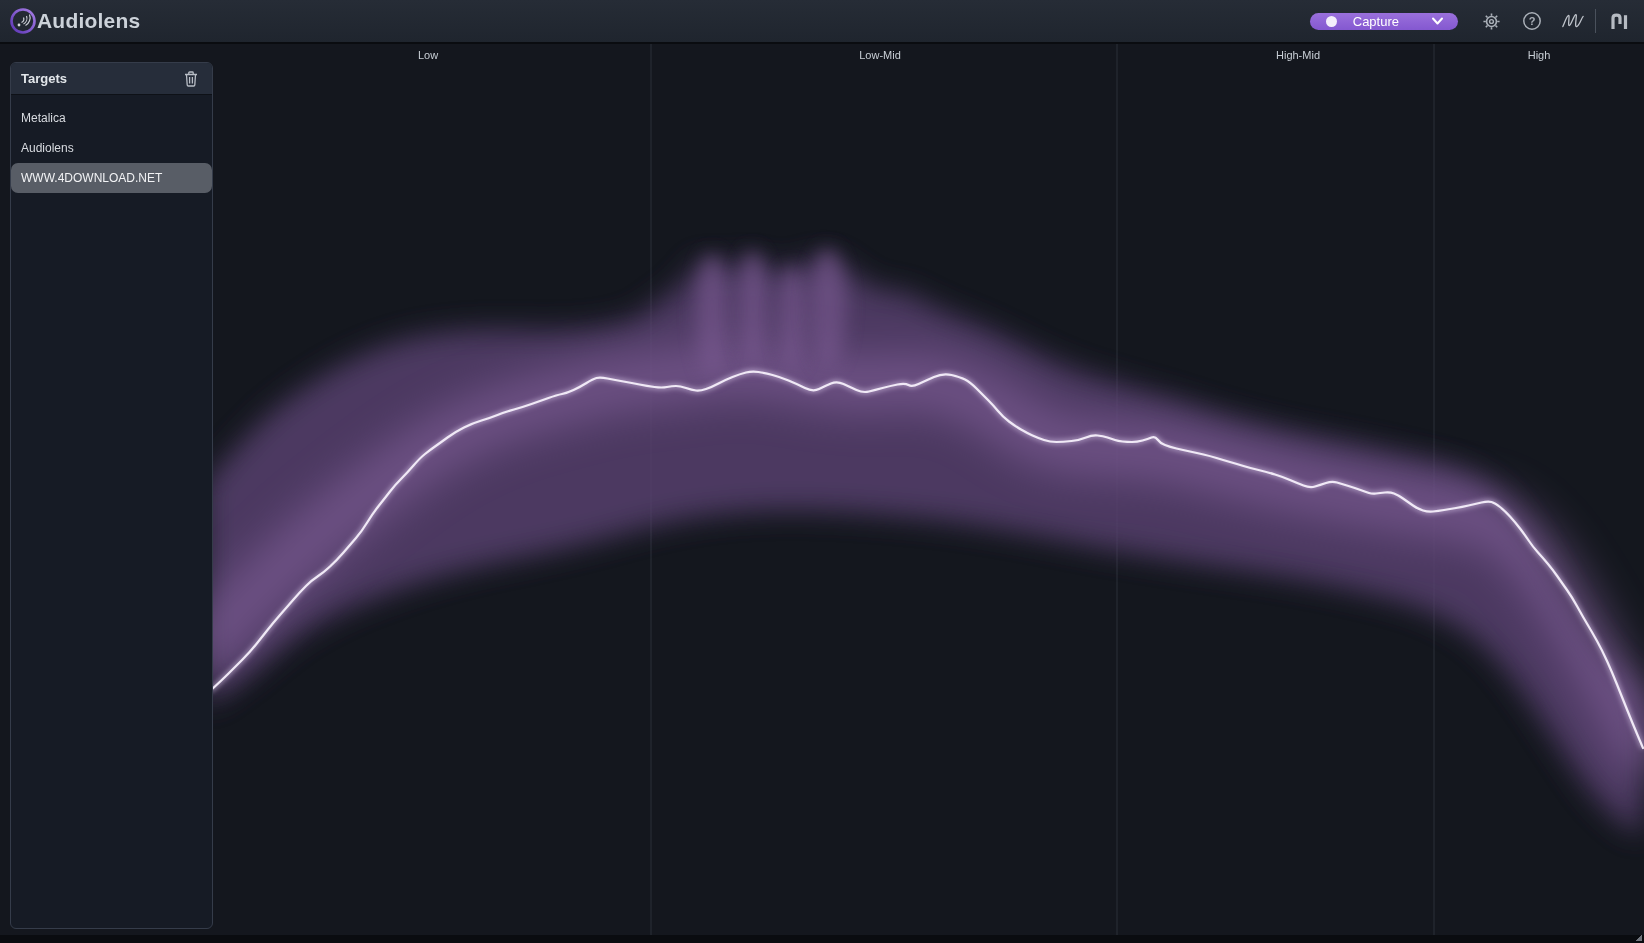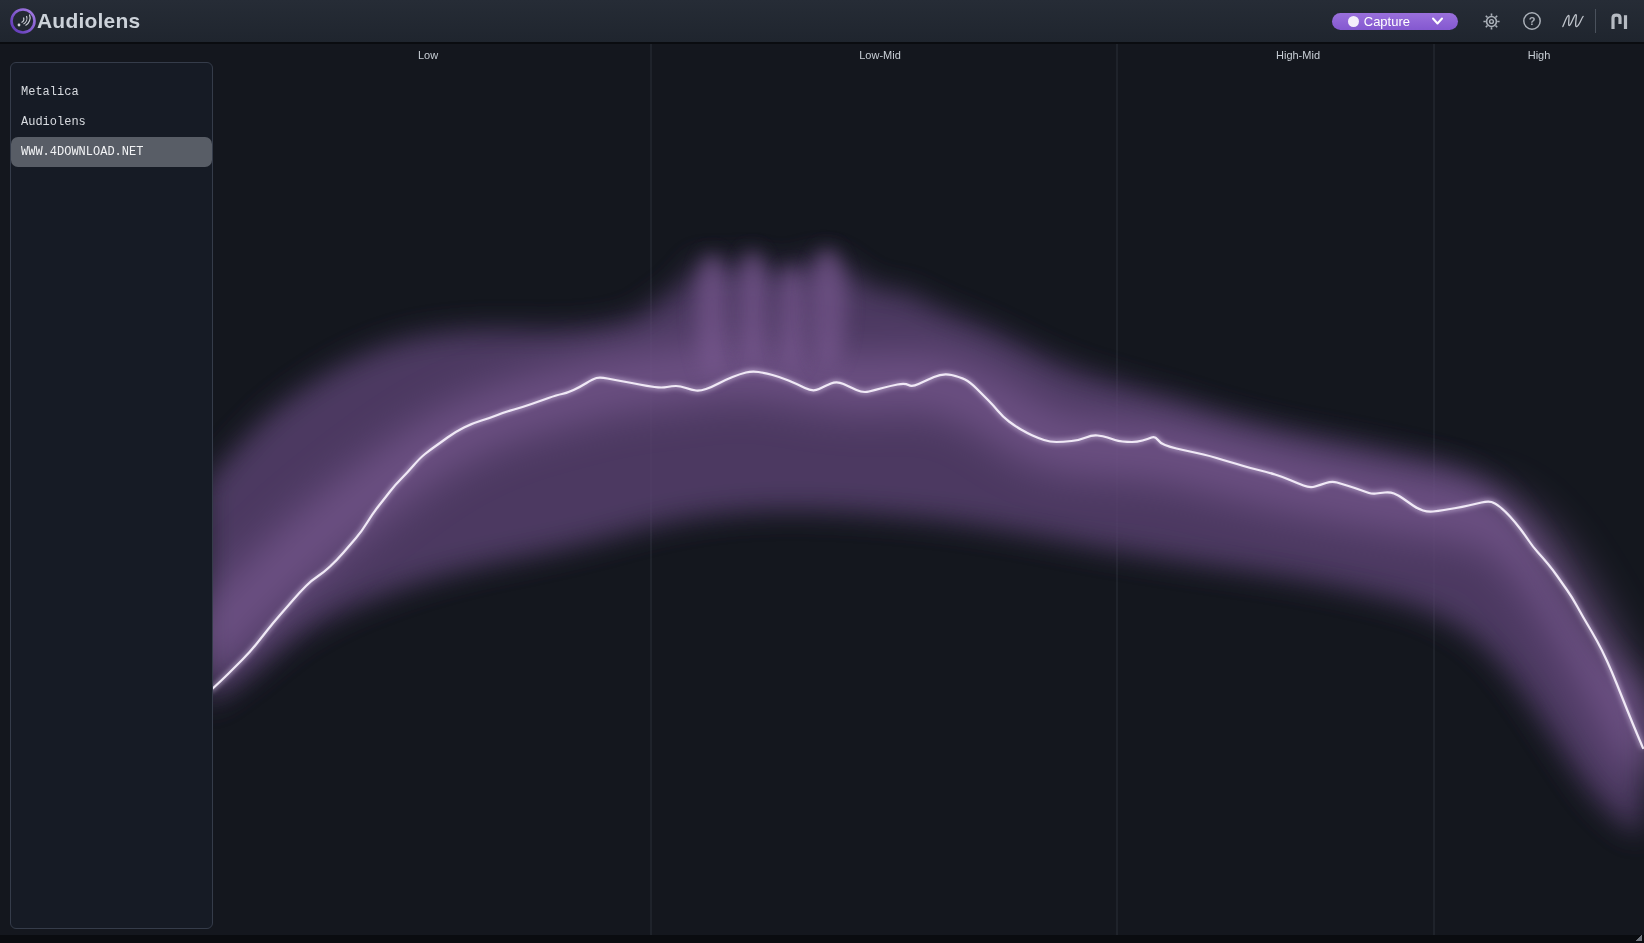--- a/index.html
+++ b/index.html
@@ -12,21 +12,21 @@
     background:linear-gradient(180deg,#262c36 0%, #1f252e 100%);
     border-bottom:2px solid #0a0c10;
     display:flex; align-items:center; z-index:40;
   }
   .logo-wrap { margin-left:9px; width:28px; height:28px; display:flex; align-items:center; justify-content:center; }
   .app-title { margin-left:0; font-size:21px; font-weight:700; color:#ccd2d9; letter-spacing:0.2px; }
   .header-spacer { flex:1; }
   .capture-btn {
     height:17px; padding:0 14px 0 16px; border-radius:14px; border:none; cursor:pointer;
     background:linear-gradient(180deg,#9a70dc 0%, #8458d0 100%);
-    display:flex; align-items:center; gap:5px; color:#ffffff;
+    display:flex; align-items:center; gap:16px; color:#ffffff;
   }
   .capture-dot { width:11px; height:11px; border-radius:50%; background:#f4eefb; }
   .capture-label { font-size:13px; color:#ffffff; font-family:"Liberation Sans",sans-serif; }
   .capture-chevron { margin-left:16px; display:flex; align-items:center; }
   .hdr-icon { width:24px; height:24px; display:flex; align-items:center; justify-content:center; cursor:pointer; }
   .hdr-divider { width:1px; height:24px; background:#4a515c; margin:0 10px; }
   .ni-logo { margin-right:8px; display:flex; align-items:center; cursor:pointer; }
 
   
   .main { position:absolute; left:0; top:44px; width:1644px; height:899px; background:#14171e; }
@@ -44,21 +44,21 @@
     position:absolute; left:10px; top:62px; width:203px; height:867px;
     background:#161b25; border:1px solid #353c4a; border-radius:6px; z-index:20;
     overflow:hidden;
   }
   .targets-header {
     height:32px; background:#262d3a; border-bottom:1px solid #0e1117;
     display:flex; align-items:center; padding:0 12px 0 10px;
   }
   .targets-title { font-size:13px; font-weight:700; color:#e2e6ea; flex:1; }
   .trash-btn { width:18px; height:18px; display:flex; align-items:center; justify-content:center; cursor:pointer; }
-  .targets-list { padding-top:14px;font-family:Liberation Mono, monospace; }
+  .targets-list { padding-top:8px; }
   .target-row {
     height:30px; display:flex; align-items:center; padding-left:10px;
     font-size:12px; color:#d8dbe0; cursor:pointer;
   }
   .target-row.selected { background:#585d66; color:#f2f3f5;border-radius:7px; }
 </style>
 </head>
 <body>
 
 <div class="header">
@@ -162,20 +162,33 @@
       <div class="band-label" style="left: 428px;">Low</div>
       <div class="band-label" style="left: 880px;">Low-Mid</div>
       <div class="band-label" style="left: 1298px;">High-Mid</div>
       <div class="band-label" style="left: 1539px;">High</div>
     </div>
   <div class="bottom-strip"></div>
   <div class="resize-grip"></div>
 </div>
 
 <div class="targets-panel">
+  <div class="targets-header">
+    <span class="targets-title">Targets</span>
+    <span class="trash-btn">
+      <svg width="14" height="16" viewBox="0 0 14 16">
+        <g fill="none" stroke="#b9bec6" stroke-width="1.3">
+          <path d="M1 3.5 H13"></path>
+          <path d="M4.8 3.2 V1.8 Q4.8 1 5.6 1 H8.4 Q9.2 1 9.2 1.8 V3.2"></path>
+          <path d="M2.5 3.8 L3.2 14 Q3.3 15 4.3 15 H9.7 Q10.7 15 10.8 14 L11.5 3.8"></path>
+          <path d="M5.6 6 V12.5 M8.4 6 V12.5"></path>
+        </g>
+      </svg>
+    </span>
+  </div>
   <div class="targets-list">
     <div class="target-row">
       <span>Metalica</span>
     </div>
     <div class="target-row">
       <span>Audiolens</span>
     </div>
     <div class="target-row selected">
       <span>WWW.4DOWNLOAD.NET</span>
     </div>

